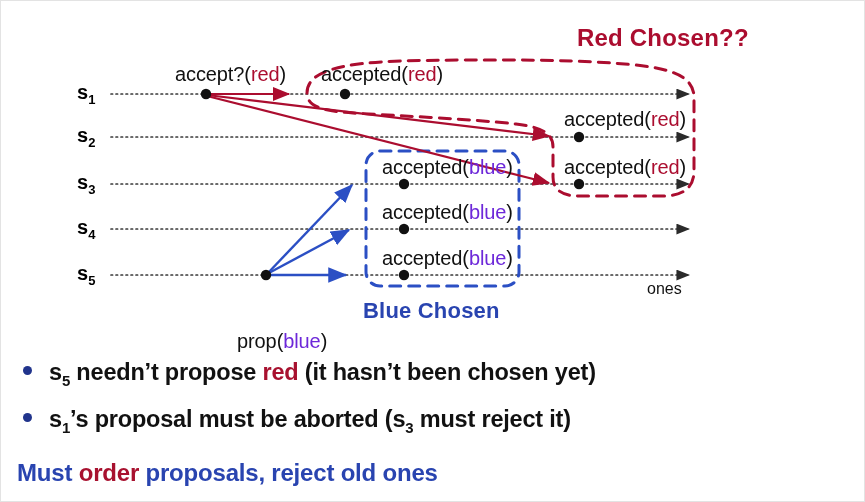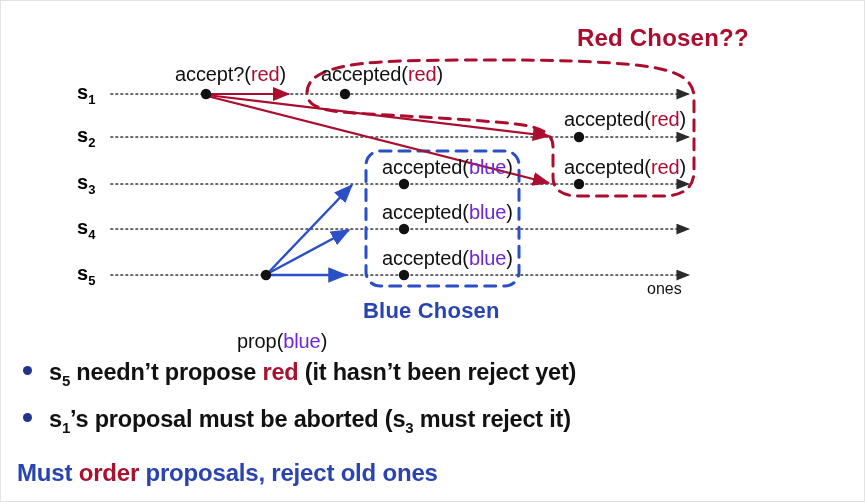--- a/index.html
+++ b/index.html
@@ -175,21 +175,21 @@
 
     <div class="lbl titlered" style="left:576px;top:23px;">Red Chosen??</div>
     <div class="lbl titleblue" style="left:362px;top:297px;">Blue Chosen</div>
   </div>
 
   <div id="bullets">
 
     <div class="bullet-row" style="left:22px;top:10px;">
       <span class="dot"></span>
       <span class="btext">
-        <span>s</span><sub>5</sub><span> needn’t propose </span><span class="bred">red</span><span> (it hasn’t been reject yet)</span>
+        <span>s</span><sub>5</sub><span> needn’t propose </span><span class="bred">red</span><span> (it hasn’t been chosen yet)</span>
       </span>
     </div>
 
     <div class="bullet-row" style="left:22px;top:57px;">
       <span class="dot"></span>
       <span class="btext">
         <span>s</span><sub>1</sub><span>’s proposal must be aborted (s</span><sub>3</sub><span> must reject  it)</span>
       </span>
     </div>
 

